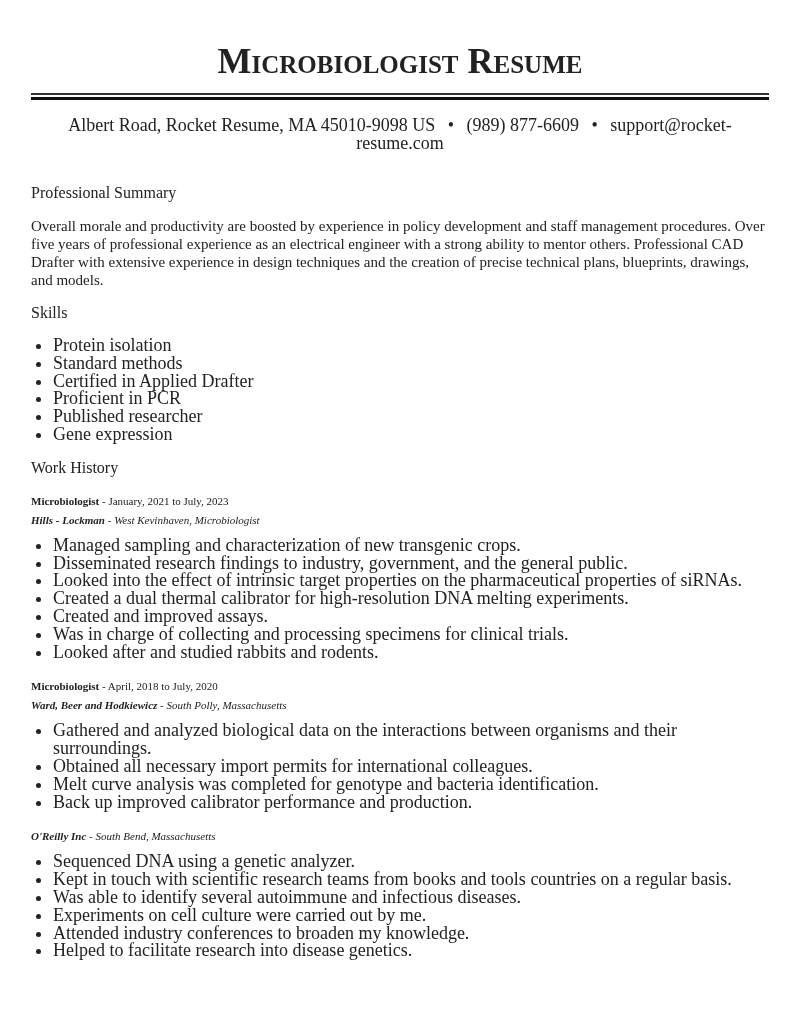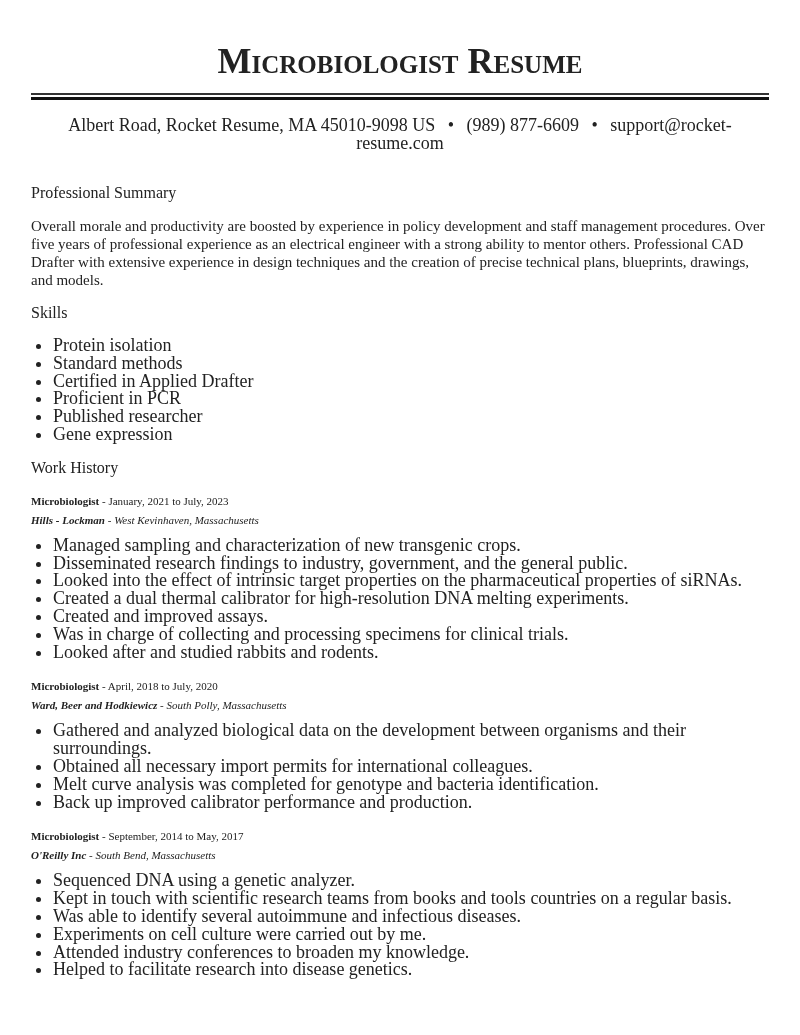--- a/index.html
+++ b/index.html
@@ -137,52 +137,49 @@
 
 
   <section class="section sec-work">
     <h2>Work History</h2>
 
     <div class="job">
       <div class="job-line">
         <span class="role">Microbiologist</span><span> - </span><span>January, 2021 to July, 2023</span>
       </div>
       <div class="job-line company">
-        <span class="company-name">Hills - Lockman</span><span> - </span><span>West Kevinhaven, Massachusetts</span>
+        <span class="company-name">Hills - Lockman</span><span> - </span><span>West Kevinhaven, Microbiologist</span>
       </div>
       <ul>
         <li>Managed sampling and characterization of new transgenic crops.</li>
         <li>Disseminated research findings to industry, government, and the general public.</li>
         <li>Looked into the effect of intrinsic target properties on the pharmaceutical properties of siRNAs.</li>
         <li>Created a dual thermal calibrator for high-resolution DNA melting experiments.</li>
         <li>Created and improved assays.</li>
         <li>Was in charge of collecting and processing specimens for clinical trials.</li>
         <li>Looked after and studied rabbits and rodents.</li>
       </ul>
     </div>
 
     <div class="job">
       <div class="job-line">
         <span class="role">Microbiologist</span><span> - </span><span>April, 2018 to July, 2020</span>
       </div>
       <div class="job-line company">
         <span class="company-name">Ward, Beer and Hodkiewicz</span><span> - </span><span>South Polly, Massachusetts</span>
       </div>
       <ul>
-        <li>Gathered and analyzed biological data on the development between organisms and their surroundings.</li>
+        <li>Gathered and analyzed biological data on the interactions between organisms and their surroundings.</li>
         <li>Obtained all necessary import permits for international colleagues.</li>
         <li>Melt curve analysis was completed for genotype and bacteria identification.</li>
         <li>Back up improved calibrator performance and production.</li>
       </ul>
     </div>
 
     <div class="job">
-      <div class="job-line">
-        <span class="role">Microbiologist</span><span> - </span><span>September, 2014 to May, 2017</span>
-      </div>
       <div class="job-line company">
         <span class="company-name">O'Reilly Inc</span><span> - </span><span>South Bend, Massachusetts</span>
       </div>
       <ul>
         <li>Sequenced DNA using a genetic analyzer.</li>
         <li>Kept in touch with scientific research teams from books and tools countries on a regular basis.</li>
         <li>Was able to identify several autoimmune and infectious diseases.</li>
         <li>Experiments on cell culture were carried out by me.</li>
         <li>Attended industry conferences to broaden my knowledge.</li>
         <li>Helped to facilitate research into disease genetics.</li>

